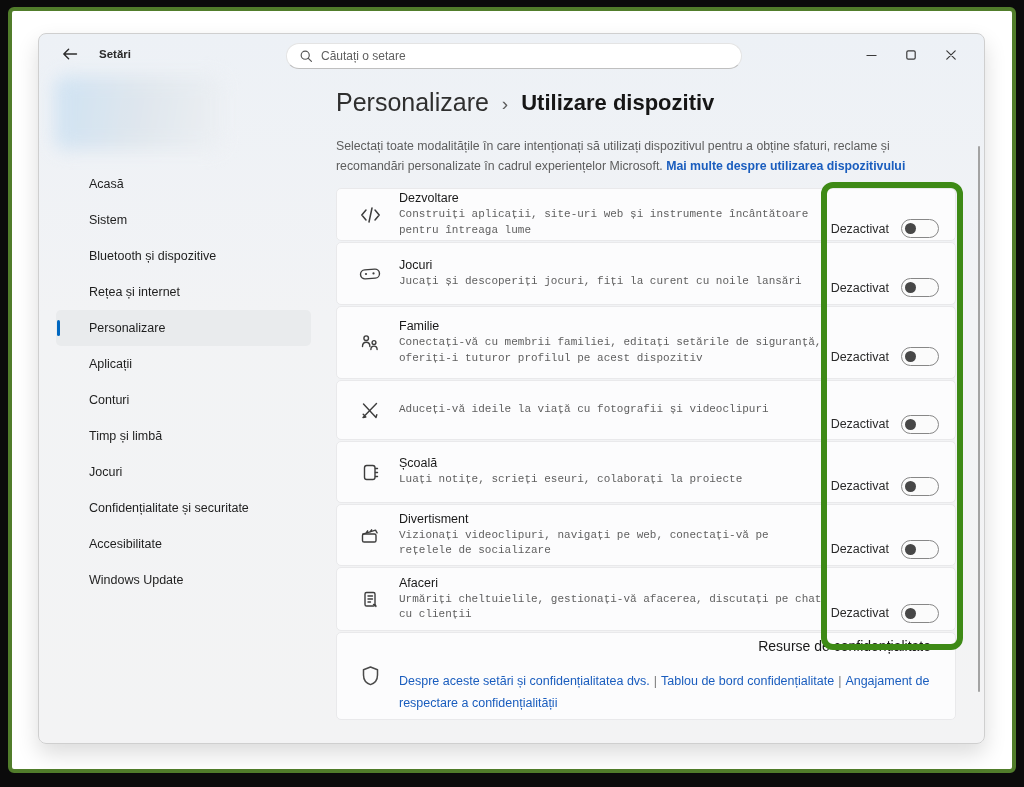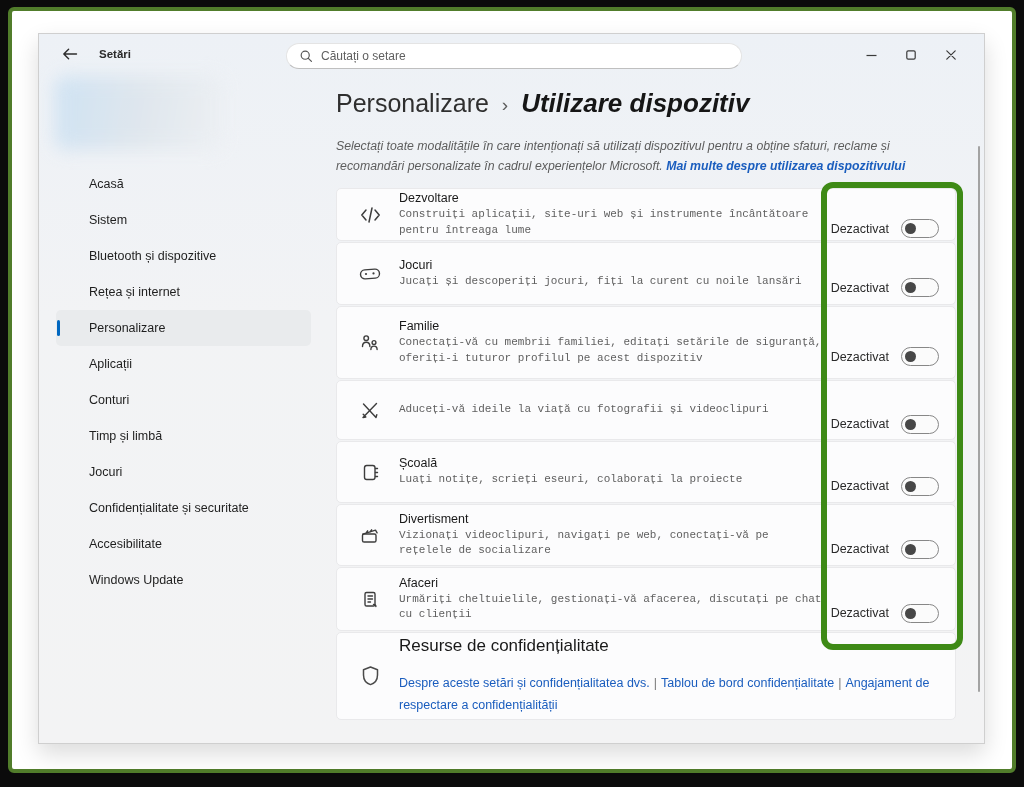--- a/index.html
+++ b/index.html
@@ -4,21 +4,21 @@
 <style>
   * { margin:0; padding:0; box-sizing:border-box; }
   html,body { width:1024px; height:787px; overflow:hidden; }
   body { background:#0b0b0b; font-family:"Liberation Sans", sans-serif; position:relative; }
 
   .page { position:absolute; top:7px; left:8px; right:8px; bottom:14px;
           background:#ffffff; border:4px solid #517d2b; border-radius:6px; }
 
   .window { position:absolute; left:26px; top:22px; width:947px; height:711px;
             background:linear-gradient(180deg,#edf1f6 0%,#f2f3f5 40%,#f3f3f4 100%);
-            border:1px solid #cfcfcf; border-radius:0;
+            border:1px solid #cfcfcf; border-radius:8px;
             box-shadow:0 10px 22px rgba(0,0,0,.14); overflow:hidden; }
 
   
   .titlebar-left { position:absolute; top:11px; left:22px; display:flex; align-items:center; gap:20px; z-index:3; }
   .back-btn { width:18px; height:18px; display:flex; align-items:center; justify-content:center; cursor:pointer; color:#2c2c2c; }
   .app-title { font-size:11.5px; font-weight:700; color:#2b2b2b; }
   .search-pill { position:absolute; left:247px; top:9px; width:456px; height:26px;
                  background:#fff; border:1px solid #e4e4e4; border-bottom-color:#bfbfbf;
                  border-radius:14px; display:flex; align-items:center; padding:12px 12px; gap:8px; z-index:3; }
   .search-pill input { border:none; outline:none; background:transparent; flex:1;
@@ -35,43 +35,43 @@
   .nav-item { position:relative; height:36px; display:flex; align-items:center;
               padding-left:33px; font-size:12.5px; color:#1e1e1e; border-radius:5px; cursor:pointer; }
   .nav-item.selected { background:#e9ebed; }
   .nav-item.selected::before { content:""; position:absolute; left:1px; top:10px; width:3px; height:16px;
                                background:#0067c0; border-radius:2px; }
 
   
   .breadcrumb { position:absolute; left:297px; top:54px; display:flex; align-items:center; gap:13px; z-index:2; }
   .crumb-parent { font-size:25px; font-weight:400; color:#2f2f2f; cursor:pointer; }
   .crumb-sep { font-size:19px; color:#5c5c5c; padding-top:2px; }
-  .crumb-current { font-size:26px; font-weight:700; color:#161616;font-style:italic; }
+  .crumb-current { font-size:22px; font-weight:700; color:#161616; }
 
   .page-desc { position:absolute; left:297px; top:103px; width:582px; font-size:12.3px;
-               line-height:1.62; color:#5d5d5d; z-index:2;font-style:italic; }
+               line-height:1.62; color:#5d5d5d; z-index:2; }
   .page-desc .desc-link { color:#1a5dbe; font-weight:700; cursor:pointer; }
 
   .cards { position:absolute; left:297px; top:154px; width:620px; display:flex;
            flex-direction:column; gap:1px; z-index:2; }
   .card { background:#fcfcfd; border:1px solid #e9e9eb; border-radius:5px;
           display:flex; align-items:center; padding:0 16px 0 20px; }
   .h53{height:53px} .h63{height:63px} .h73{height:73px} .h60{height:60px} .h62{height:62px} .h64{height:64px} .h88{height:88px}
   .card-icon { width:26px; flex:none; display:flex; align-items:center; justify-content:center;
                margin-right:16px; color:#3d3d3d; }
   .card-text { flex:1; padding-right:8px; min-width:0; }
   .card-title { font-size:12.5px; color:#191919; margin-bottom:2px; }
   .card-desc { font-size:11px; color:#5f5f5f; line-height:1.4;font-family:Liberation Mono, monospace; }
   .card-right { margin-left:auto; display:flex; align-items:center; gap:12px; flex:none;margin-top:28px; }
   .state-label { font-size:12.5px; color:#2a2a2a; }
   .toggle { width:38px; height:19px; border:1px solid #878787; border-radius:11px; background:#fbfbfb;
             position:relative; cursor:pointer; flex:none; }
   .toggle .knob { position:absolute; left:3px; top:3px; width:11px; height:11px; border-radius:50%; background:#474747; }
 
-  .privacy-title { font-size:17px; color:#191919; margin-bottom:17px; }
+  .privacy-title { font-size:14px; color:#191919; margin-bottom:17px;text-align:right; }
   .privacy-links { width:562px; font-size:12.5px; line-height:1.75; }
   .privacy-link { color:#1a5dbe; cursor:pointer; }
   .link-sep { color:#7a7a7a; padding:0 4px; }
 
   .scrollbar { position:absolute; left:939px; top:112px; width:2px; height:546px;
                background:#a3a3a3; border-radius:2px; cursor:pointer; z-index:2; }
 
   .highlight-rect { position:absolute; left:782px; top:148px; width:142px; height:468px;
                     border:6px solid #3e8a16; border-radius:12px; z-index:10; pointer-events:none; }
 

